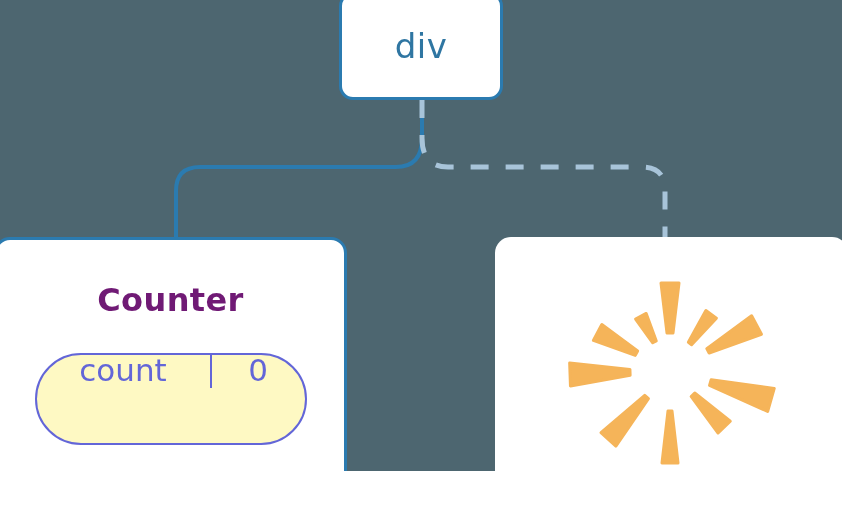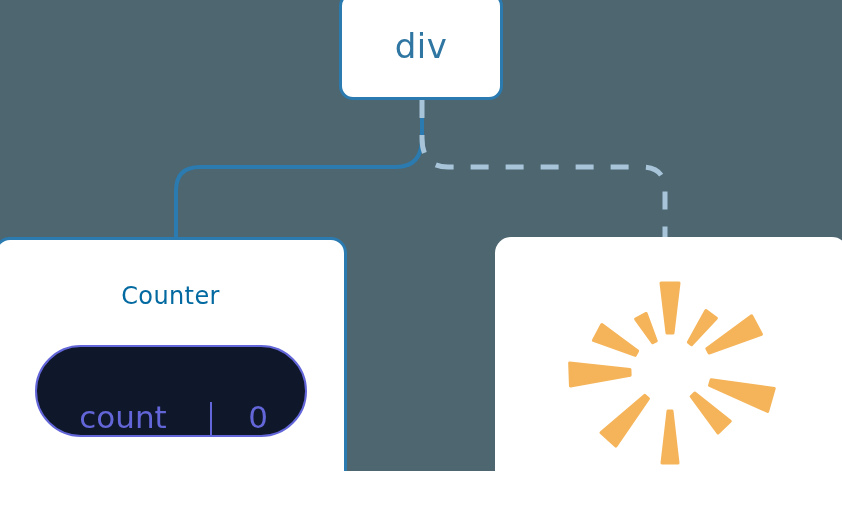--- a/index.html
+++ b/index.html
@@ -55,37 +55,38 @@
   .node-counter {
     left: -6px;
     top: 237px;
     width: 353px;
     height: 268px;
     border: 3px solid #2b7bb0;
     border-radius: 16px;
     padding-top: 44px;
   }
   .node-counter-title {
-    color: #0369a1;
-    font-size: 24px;
+    color: #701a75;
+    font-size: 32px;
     line-height: 1;
     letter-spacing: 0.4px;
+    font-weight: bold;
   }
 
   
   .state-pill {
     margin-top: 37px;
     height: 92px;
     min-width: 268px;
     border: 2px solid #6366d8;
     border-radius: 46px;
     display: flex;
-    align-items: flex-end;
+    align-items: flex-start;
     box-sizing: border-box;
-    background: #0f172a;
+    background: #fef9c3;
   }
   .state-pill-key,
   .state-pill-val {
     display: flex;
     align-items: center;
     justify-content: center;
     color: #6366d8;
     font-size: 31px;
     line-height: 1;
   }

